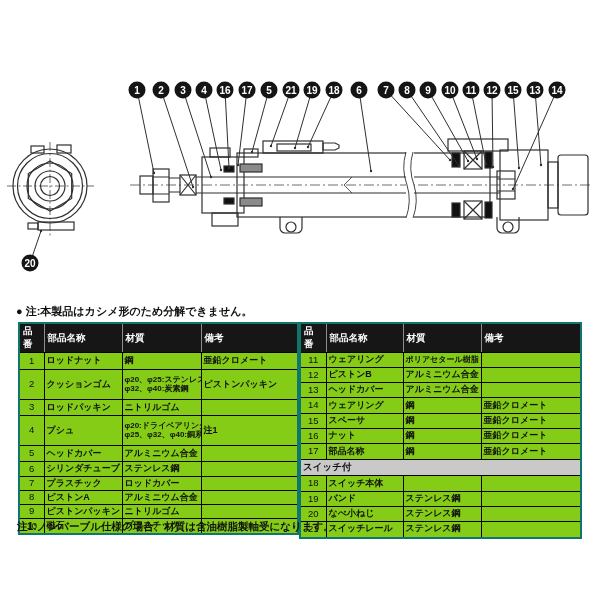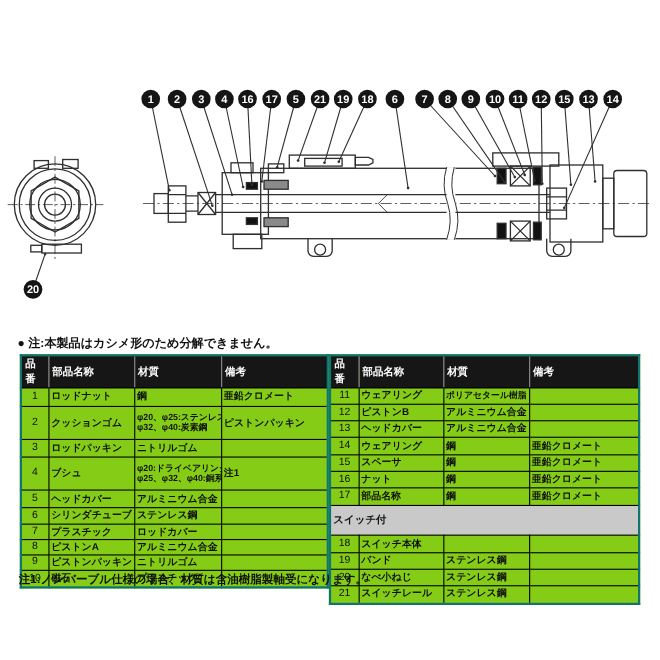--- a/index.html
+++ b/index.html
@@ -370,21 +370,21 @@
           <td>ナット</td>
           <td>鋼</td>
           <td>亜鉛クロメート</td>
         </tr>
         <tr style="height: 16px;">
           <td class="num">17</td>
           <td>部品名称</td>
           <td>鋼</td>
           <td>亜鉛クロメート</td>
         </tr>
-        <tr class="switch" style="height: 27px;">
+        <tr class="switch" style="height: 16px;">
           <td colspan="4">スイッチ付</td>
         </tr>
         <tr style="height: 16px;">
           <td class="num">18</td>
           <td>スイッチ本体</td>
           <td></td>
           <td></td>
         </tr>
         <tr style="height: 15px;">
           <td class="num">19</td>

